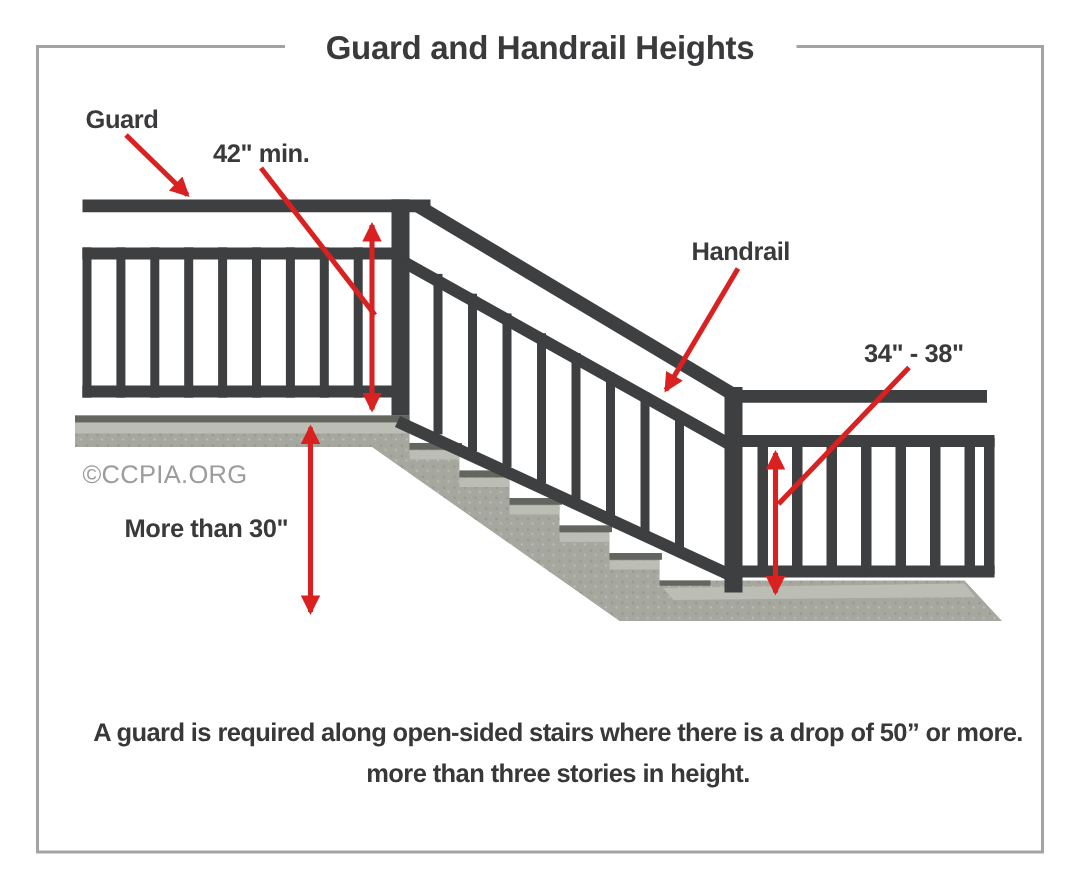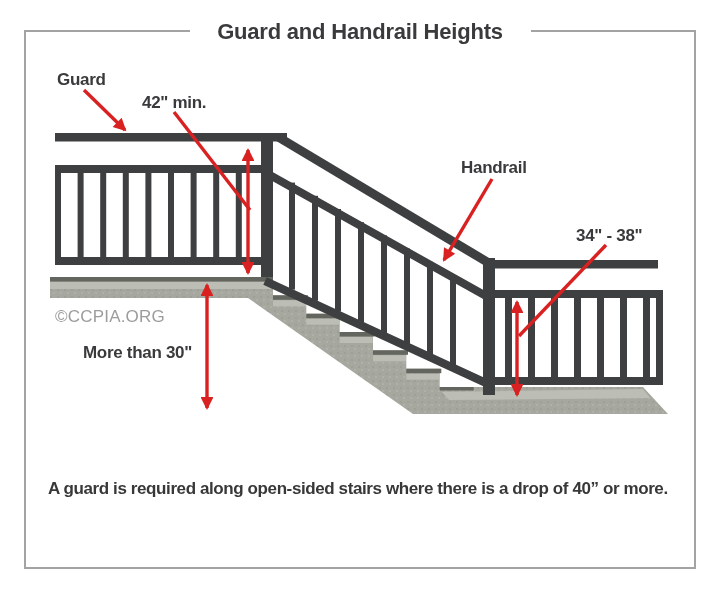--- a/index.html
+++ b/index.html
@@ -1,17 +1,17 @@
 <!DOCTYPE html>
 <html><head>
 <meta charset="utf-8">
 <style>
   html,body{margin:0;padding:0;background:#ffffff;}
   .page{position:relative;width:720px;height:595px;background:#ffffff;overflow:hidden;
-        font-family:"Liberation Sans", sans-serif;}
+        font-family:"Liberation Sans", sans-serif;text-align:center;}
   svg{display:block;}
   .svg-label{font-family:"Liberation Sans", sans-serif;font-weight:700;font-size:17px;
              fill:#3a3a3c;letter-spacing:-0.3px;}
   .svg-title{font-family:"Liberation Sans", sans-serif;font-weight:700;font-size:22px;
              fill:#3a3a3c;letter-spacing:-0.2px;}
   .svg-watermark{font-family:"Liberation Sans", sans-serif;font-weight:400;font-size:17px;
              fill:#9c9c9c;letter-spacing:0.2px;}
   .caption{position:absolute;left:48px;top:475px;width:648px;color:#383838;
            font-size:17px;font-weight:600;letter-spacing:-0.4px;line-height:27px;}
 </style>
@@ -129,16 +129,17 @@
     <text class="svg-title" x="360" y="39" text-anchor="middle">Guard and Handrail Heights</text>
     <text class="svg-label" x="57" y="85">Guard</text>
     <text class="svg-label" x="142" y="108">42" min.</text>
     <text class="svg-label" x="461" y="173">Handrail</text>
     <text class="svg-label" x="576" y="241">34" - 38"</text>
     <text class="svg-label" x="83" y="358">More than 30"</text>
     <text class="svg-watermark" x="55" y="322">©CCPIA.ORG</text>
   </svg>
 
   <div class="caption">
-    <div>A guard is required along open-sided stairs where there is a drop of 40” or more.</div>
+    <div>A guard is required along open-sided stairs where there is a drop of 50” or more.</div>
+    <div>more than three stories in height.</div>
   </div>
 
 </div>
 
 </body></html>

